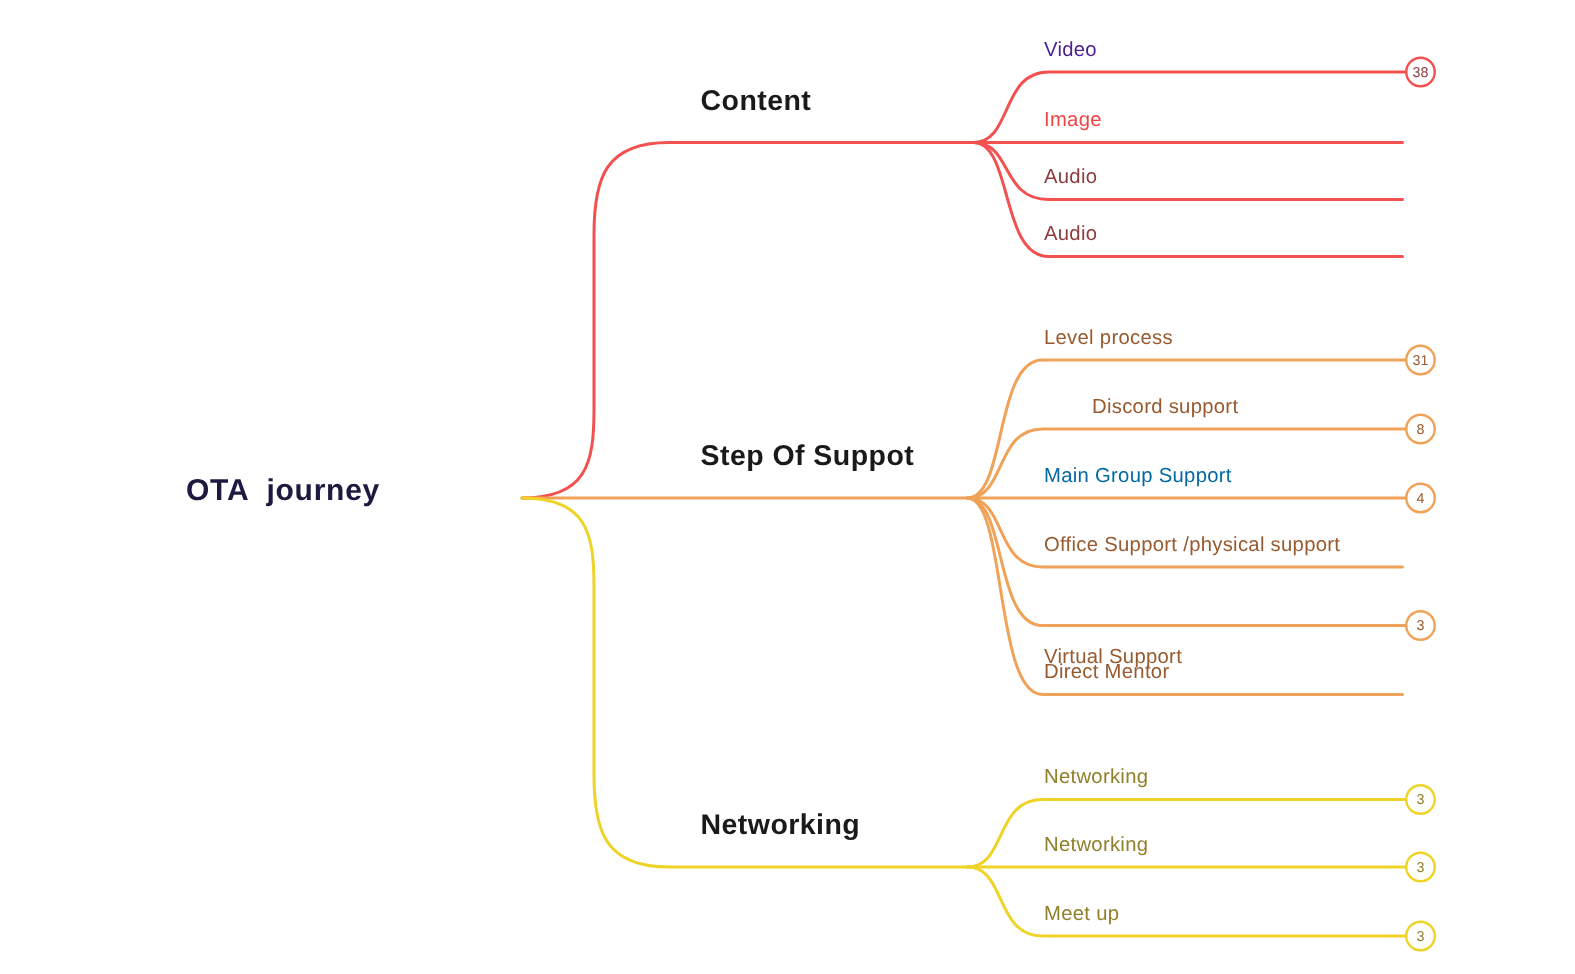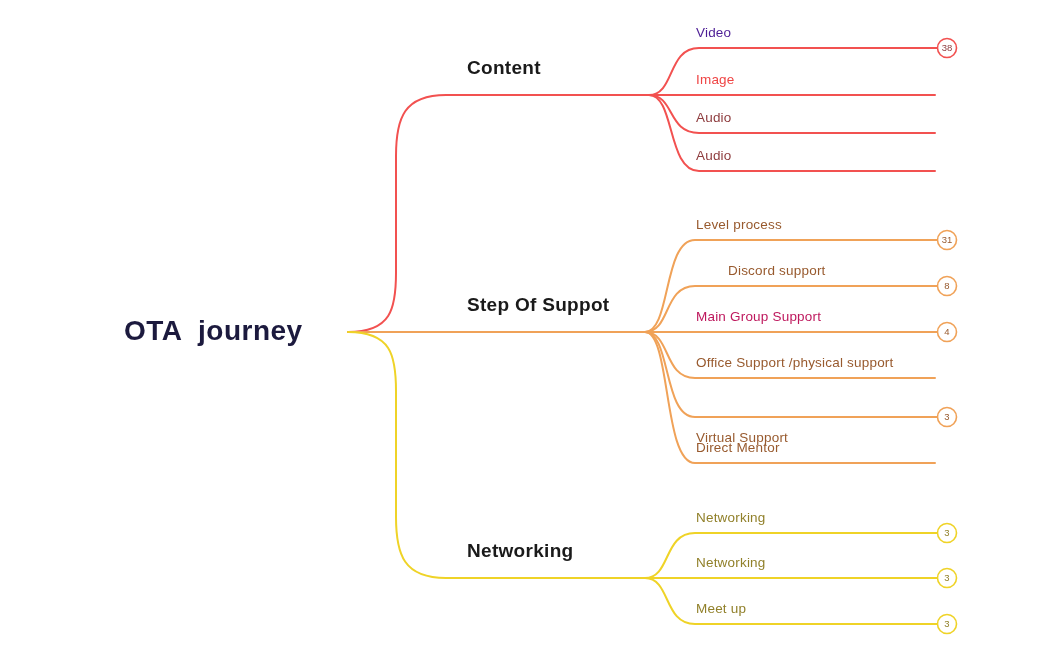--- a/index.html
+++ b/index.html
@@ -10,21 +10,21 @@
     height: 649px;
     background: #ffffff;
     overflow: hidden;
     font-family: "Liberation Sans", sans-serif;
   }
   #wires { position: absolute; left: 0; top: 0; width: 1050px; height: 649px; }
   .root-label {
     position: absolute;
     left: 124px;
     top: 316px;
-    font-size: 28px;
+    font-size: 20px;
     font-weight: bold;
     letter-spacing: 0.5px;
     white-space: pre;
     line-height: 1.1;
     cursor: default;
   }
   .branch-label {
     position: absolute;
     font-size: 19px;
     font-weight: bold;
@@ -88,21 +88,21 @@
   <div id="labels">
     <div class="root-label" style="color: rgb(28, 26, 62);">OTA  journey</div>
   <div class="branch-label" style="left: 467px; top: 58px; color: rgb(26, 26, 26);">Content</div>
       <div class="child-label" style="left: 696px; top: 25px; color: #4c1d95;">Video</div>
       <div class="child-label" style="left: 696px; top: 72px; color: #ef4444;">Image</div>
       <div class="child-label" style="left: 696px; top: 110px; color: rgb(142, 60, 62);">Audio</div>
       <div class="child-label" style="left: 696px; top: 148px; color: rgb(142, 60, 62);">Audio</div>
       <div class="branch-label" style="left: 467px; top: 295px; color: rgb(26, 26, 26);">Step Of Suppot</div>
       <div class="child-label" style="left: 696px; top: 217px; color: rgb(152, 90, 46);">Level process</div>
       <div class="child-label" style="left: 696px; top: 263px; color: rgb(152, 90, 46); margin-left: 32px;">Discord support</div>
-      <div class="child-label" style="left: 696px; top: 309px; color: #be185d;">Main Group Support</div>
+      <div class="child-label" style="left: 696px; top: 309px; color: #0369a1;">Main Group Support</div>
       <div class="child-label" style="left: 696px; top: 355px; color: rgb(152, 90, 46);">Office Support /physical support</div>
       <div class="child-label" style="left: 696px; top: 394px; color: rgb(152, 90, 46); margin-top: 36px;">Virtual Support</div>
       <div class="child-label" style="left: 696px; top: 440px; color: rgb(152, 90, 46);">Direct Mentor</div>
       <div class="branch-label" style="left: 467px; top: 541px; color: rgb(26, 26, 26);">Networking</div>
       <div class="child-label" style="left: 696px; top: 510px; color: rgb(145, 128, 42);">Networking</div>
       <div class="child-label" style="left: 696px; top: 555px; color: rgb(145, 128, 42); text-align: center;">Networking</div>
       <div class="child-label" style="left: 696px; top: 601px; color: rgb(145, 128, 42); text-align: right;">Meet up</div>
     </div>
 </div>
 

